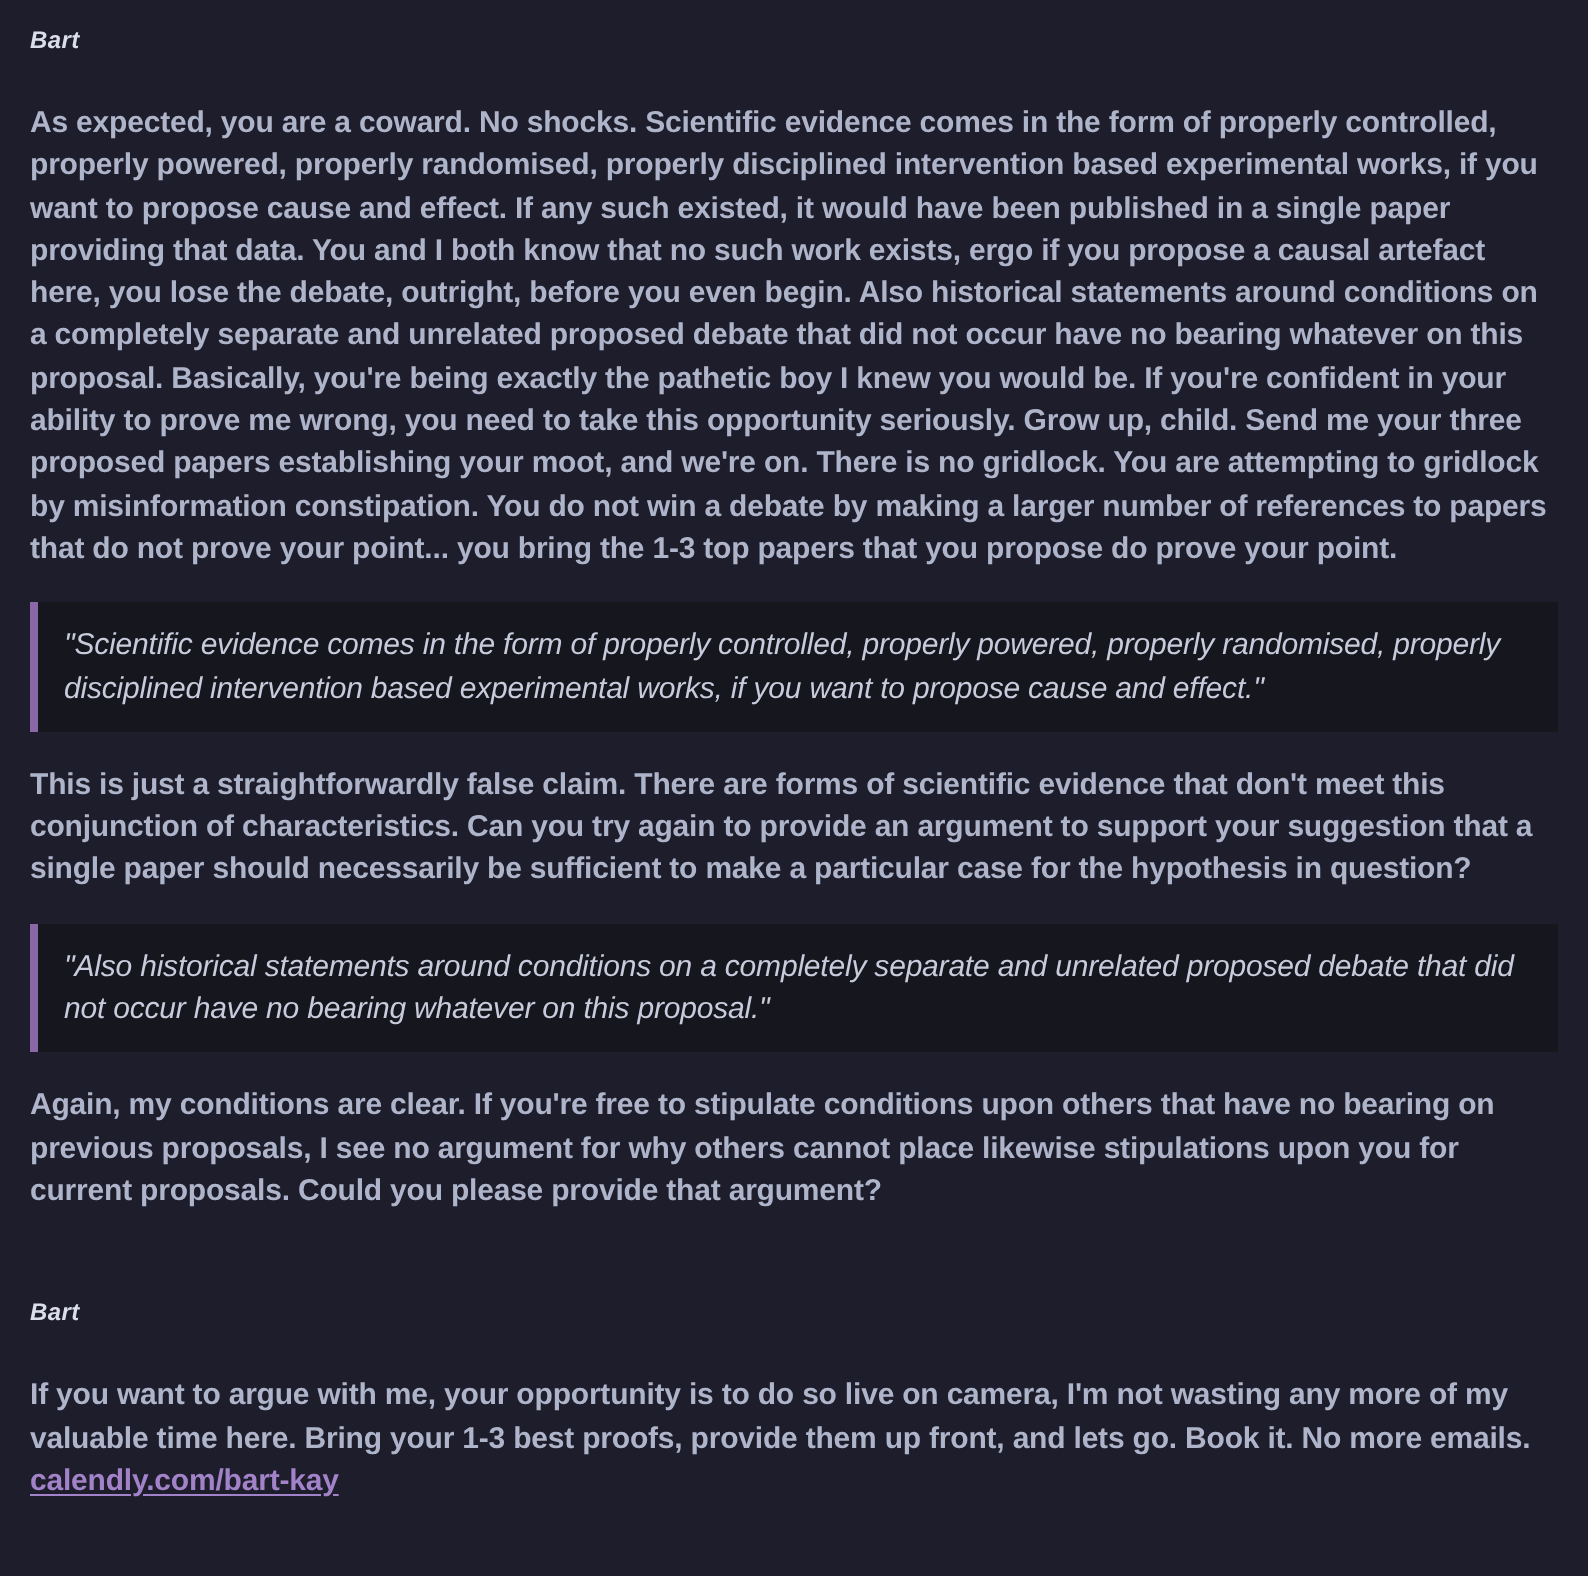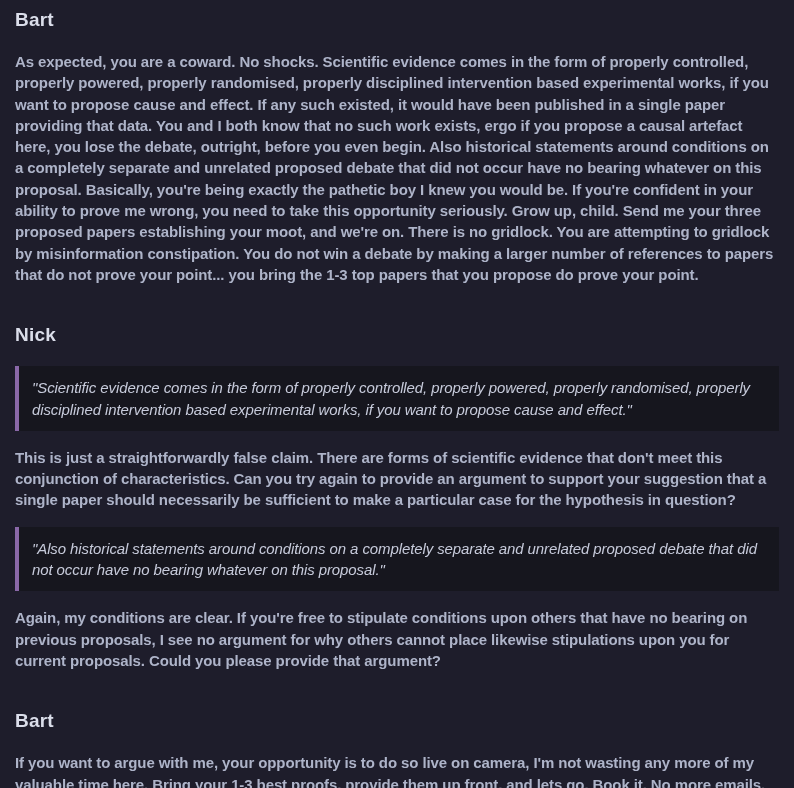--- a/index.html
+++ b/index.html
@@ -20,26 +20,27 @@
     width: 794px;
     height: 788px;
     background: var(--page-bg);
     font-family: "Liberation Sans", "DejaVu Sans", sans-serif;
     overflow: hidden;
   }
   .page {
     padding: 8px 15px 10px 15px;
   }
   h2.speaker {
-    font-size: 19px;
+    font-size: 12px;
     line-height: 24px;
     font-weight: 700;
     color: var(--heading-color);
     letter-spacing: 0.2px;
     margin: 0 0 19px 0;
+    font-style: italic;
   }
   section + section h2.speaker {
     margin-top: 38px;
   }
   p.para {
     font-size: 15px;
     line-height: 21.3px;
     color: var(--body-color);
     margin: 16px 0;
     letter-spacing: -0.1px;
@@ -67,21 +68,20 @@
 <body>
 
 <div class="page">
 
   <section>
     <h2 class="speaker">Bart</h2>
     <p class="para">As expected, you are a coward. No shocks. Scientific evidence comes in the form of properly controlled, properly powered, properly randomised, properly disciplined intervention based experimental works, if you want to propose cause and effect. If any such existed, it would have been published in a single paper providing that data. You and I both know that no such work exists, ergo if you propose a causal artefact here, you lose the debate, outright, before you even begin. Also historical statements around conditions on a completely separate and unrelated proposed debate that did not occur have no bearing whatever on this proposal. Basically, you're being exactly the pathetic boy I knew you would be. If you're confident in your ability to prove me wrong, you need to take this opportunity seriously. Grow up, child. Send me your three proposed papers establishing your moot, and we're on. There is no gridlock. You are attempting to gridlock by misinformation constipation. You do not win a debate by making a larger number of references to papers that do not prove your point... you bring the 1-3 top papers that you propose do prove your point.</p>
   </section>
 
   <section>
-    <h2 class="speaker">Nick</h2>
     <blockquote class="quote">"Scientific evidence comes in the form of properly controlled, properly powered, properly randomised, properly disciplined intervention based experimental works, if you want to propose cause and effect."</blockquote>
     <p class="para">This is just a straightforwardly false claim. There are forms of scientific evidence that don't meet this conjunction of characteristics. Can you try again to provide an argument to support your suggestion that a single paper should necessarily be sufficient to make a particular case for the hypothesis in question?</p>
     <blockquote class="quote">"Also historical statements around conditions on a completely separate and unrelated proposed debate that did not occur have no bearing whatever on this proposal."</blockquote>
     <p class="para">Again, my conditions are clear. If you're free to stipulate conditions upon others that have no bearing on previous proposals, I see no argument for why others cannot place likewise stipulations upon you for current proposals. Could you please provide that argument?</p>
   </section>
 
   <section>
     <h2 class="speaker">Bart</h2>
     <p class="para"><span>If you want to argue with me, your opportunity is to do so live on camera, I'm not wasting any more of my valuable time here. Bring your 1-3 best proofs, provide them up front, and lets go. Book it. No more emails. </span><a class="calendly-link" href="calendly.com/bart-kay">calendly.com/bart-kay</a></p>
   </section>

